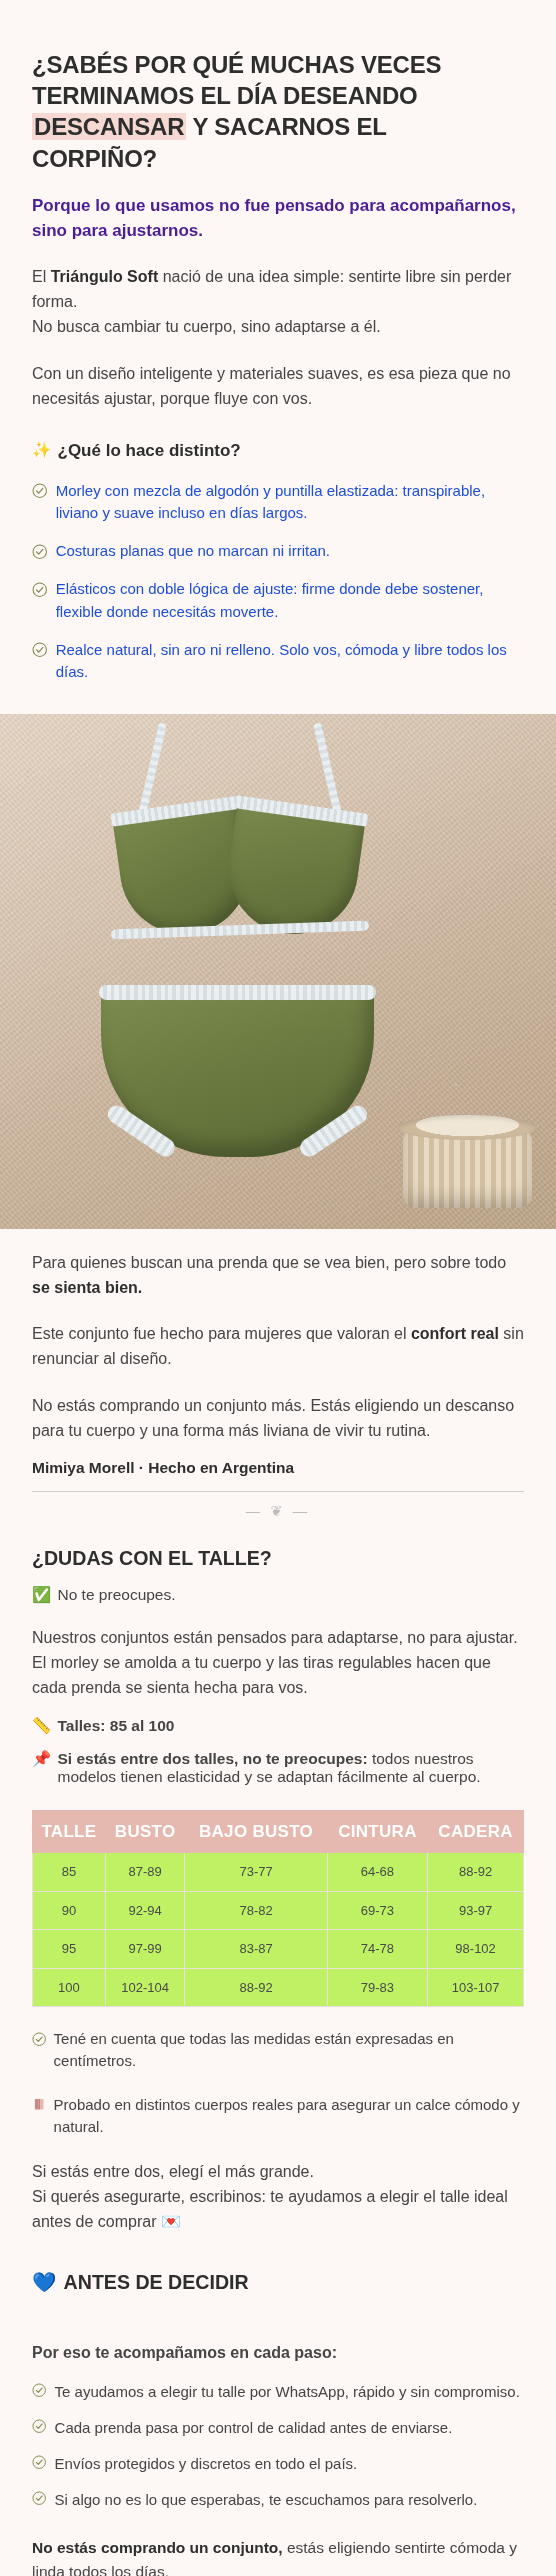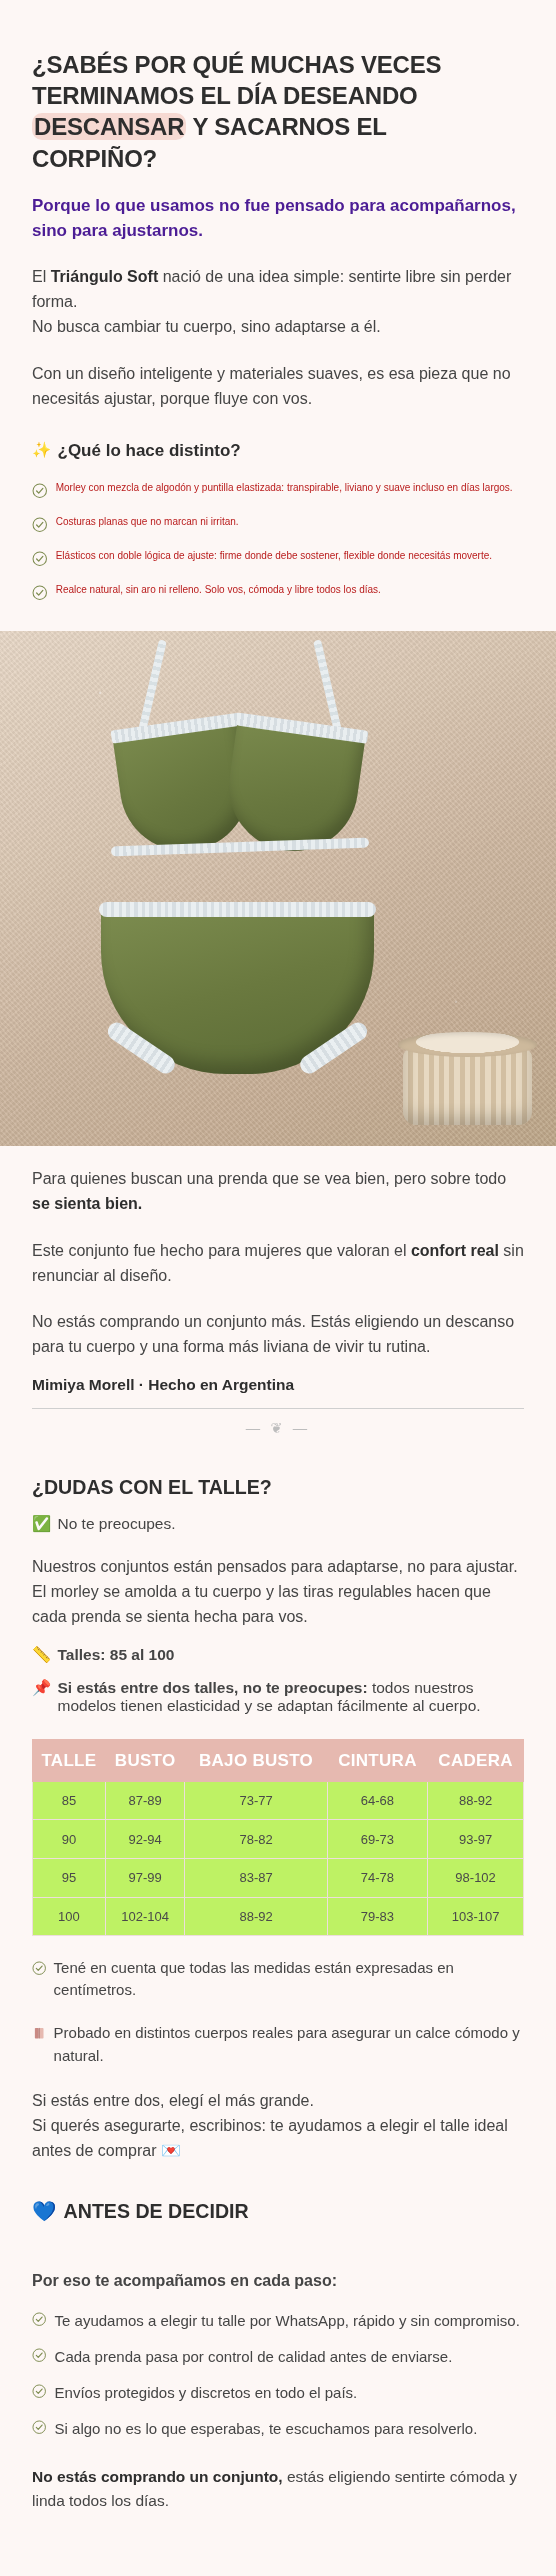--- a/index.html
+++ b/index.html
@@ -27,21 +27,20 @@
     font-size: 24px;
     line-height: 1.30;
     font-weight: bold;
     color: #2e2e2e;
     padding-top: 33px;
     letter-spacing: -0.2px;
   }
   .hl-mark {
     background: #f6d9d2;
     padding: 0 2.1px;
-    border-radius: 10px;
   }
 
   .lead {
     font-size: 17px;
     line-height: 1.45;
     font-weight: bold;
     color: #4c1d95;
     margin-top: 20.6px;
   }
 
@@ -79,23 +78,23 @@
     align-items: flex-start;
   }
   .check-ico {
     flex: 0 0 auto;
     width: 15.5px;
     height: 15.5px;
     margin-top: 3.1px;
   }
   .check-ico svg { display: block; }
   .check-txt {
-    font-size: 10px;
+    font-size: 15px;
     line-height: 1.50;
-    color: #b91c1c;
+    color: #1d4ed8;
   }
 
   
   .photo-wrap {
     margin-top: 30px;
     width: 556px;
     height: 515px;
     position: relative;
     overflow: hidden;
     background: #d9c8b8;
@@ -234,21 +233,21 @@
     font-size: 14.4px;
     letter-spacing: 3.1px;
     margin-top: 11.3px;
   }
 
   
   .block-title {
     font-size: 19.6px;
     font-weight: bold;
     color: #2e2e2e;
-    margin-top: 40px;
+    margin-top: 28px;
   }
   .tiny-note {
     font-size: 15.5px;
     color: #454545;
     margin-top: 15.5px;
     display: flex;
     gap: 6.2px;
     align-items: flex-start;
   }
 

